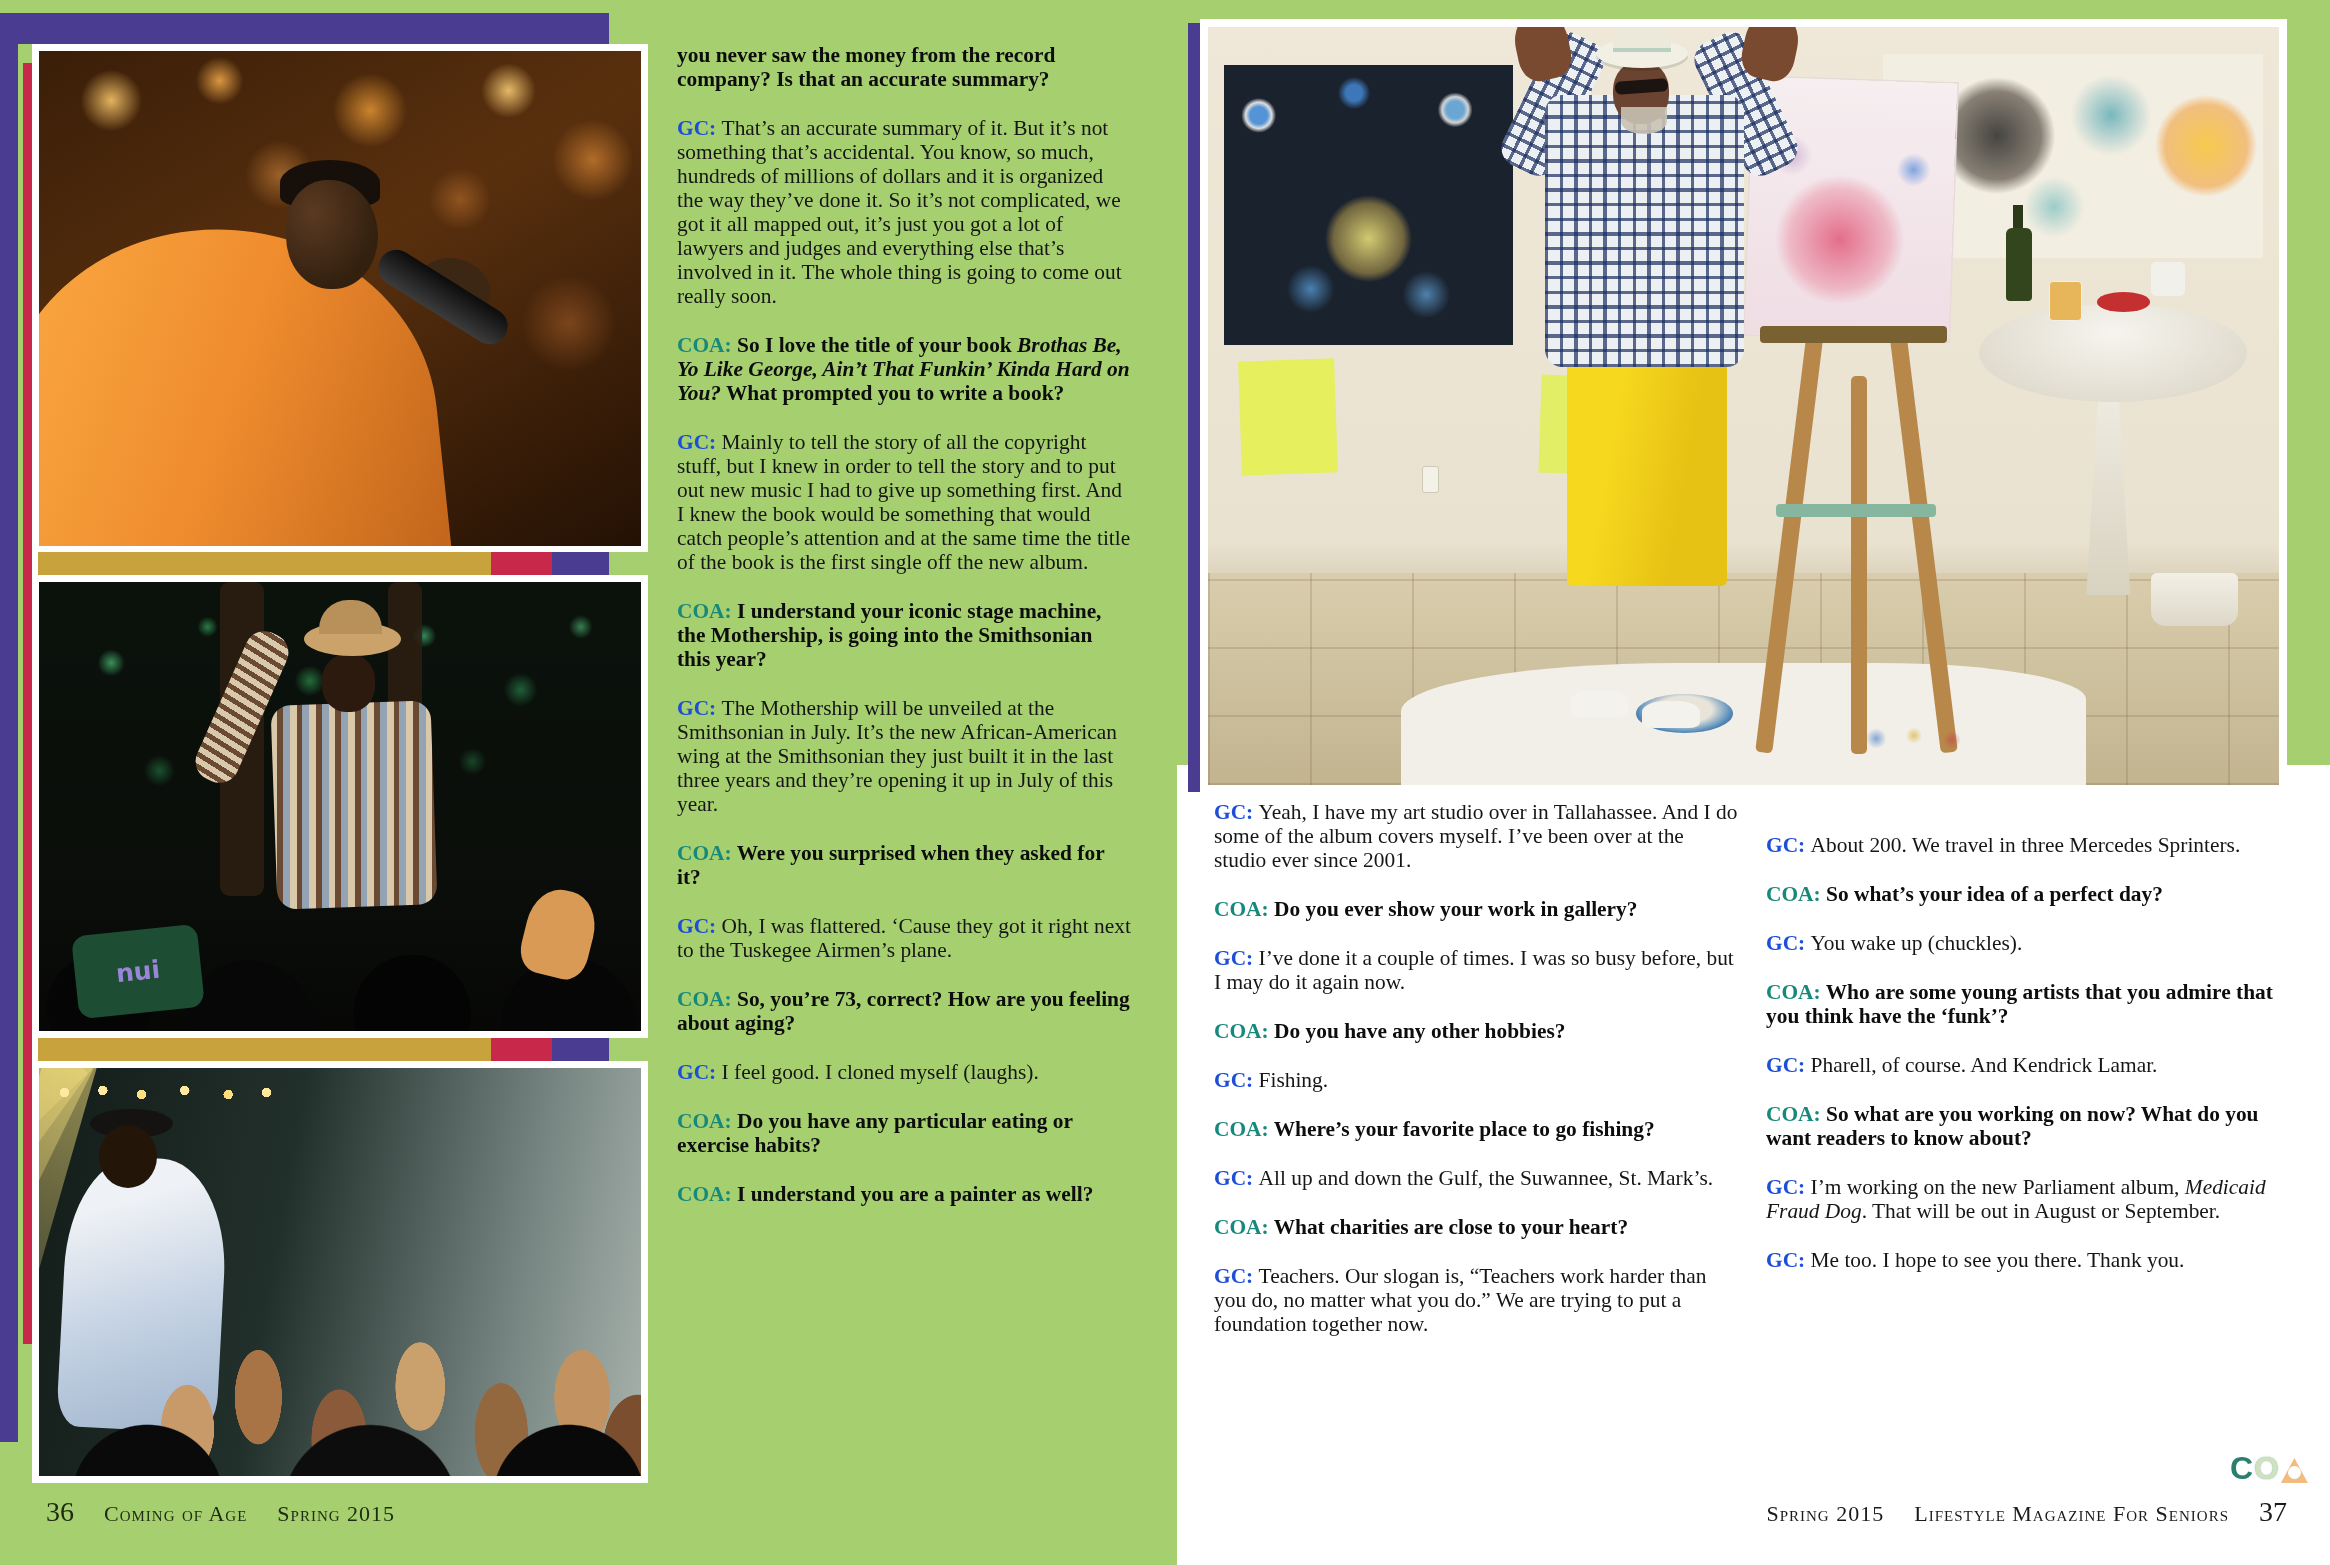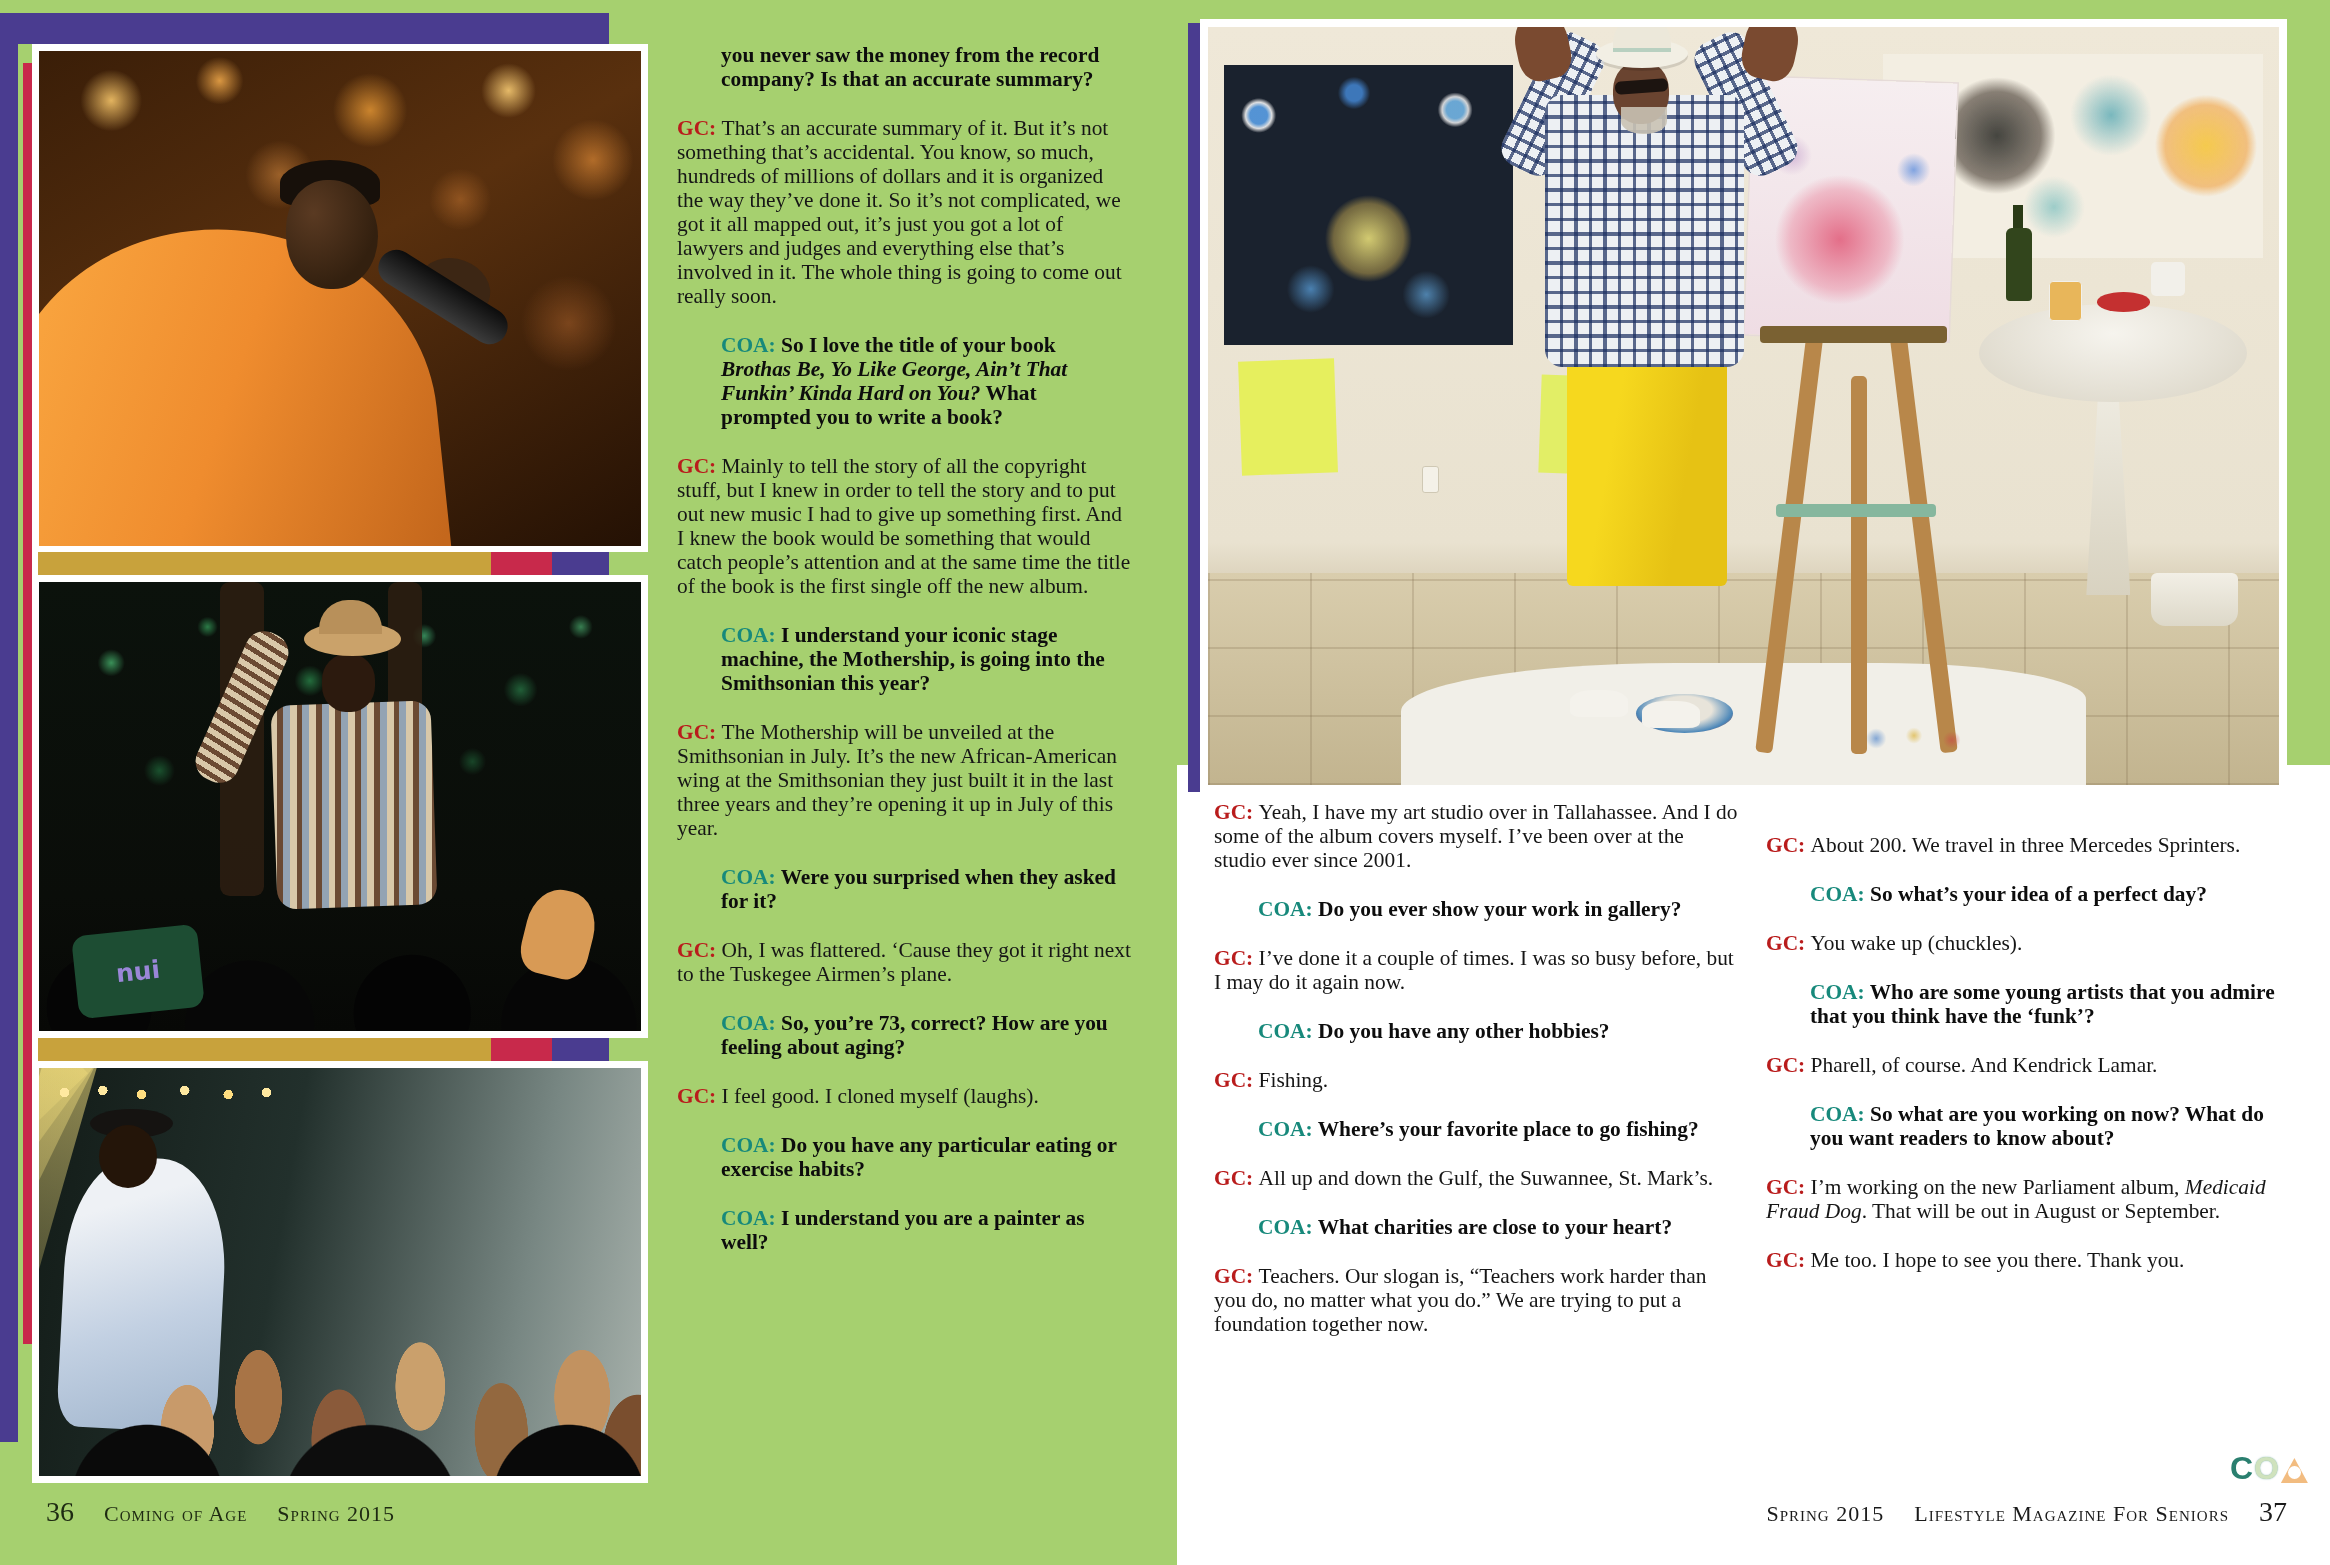--- a/index.html
+++ b/index.html
@@ -213,24 +213,24 @@
       radial-gradient(14.6px at 20% 50%, rgba(60,120,200,.6), transparent 70%),
       radial-gradient(11.7px at 50% 40%, rgba(220,180,60,.7), transparent 70%),
       radial-gradient(12.6px at 80% 55%, rgba(200,70,70,.6), transparent 70%);}
 
   
   .col{position:absolute;font-size:21.4px;line-height:24px;color:#161616;text-align:left;}
   .col1{left:677px;top:43px;width:454px;}
   .col2{left:1214px;top:800px;width:527px;}
   .col3{left:1766px;top:833px;width:524px;}
   .col p{margin:0 0 25px 0;}
-  .col p.q{font-weight:bold;color:#0d0d0d;margin-left:44px;}
+  .col p.q{font-weight:bold;color:#0d0d0d;}
   .prefix{font-weight:bold;}
   .prefix.coa{color:#17897b;}
-  .prefix.gc{color:#b91c1c;}
+  .prefix.gc{color:#1d4ed8;}
   .it{font-style:italic;}
 
   
   .footer{position:absolute;top:1496px;display:flex;align-items:baseline;gap:30px;
       font-variant:small-caps;letter-spacing:1px;}
   .footer-left{left:46px;color:#1e2a12;}
   .footer-right{right:43px;color:#1a1a1a;}
   .f-num{font-size:28px;letter-spacing:0;}
   .f-word{font-size:22px;}
 

